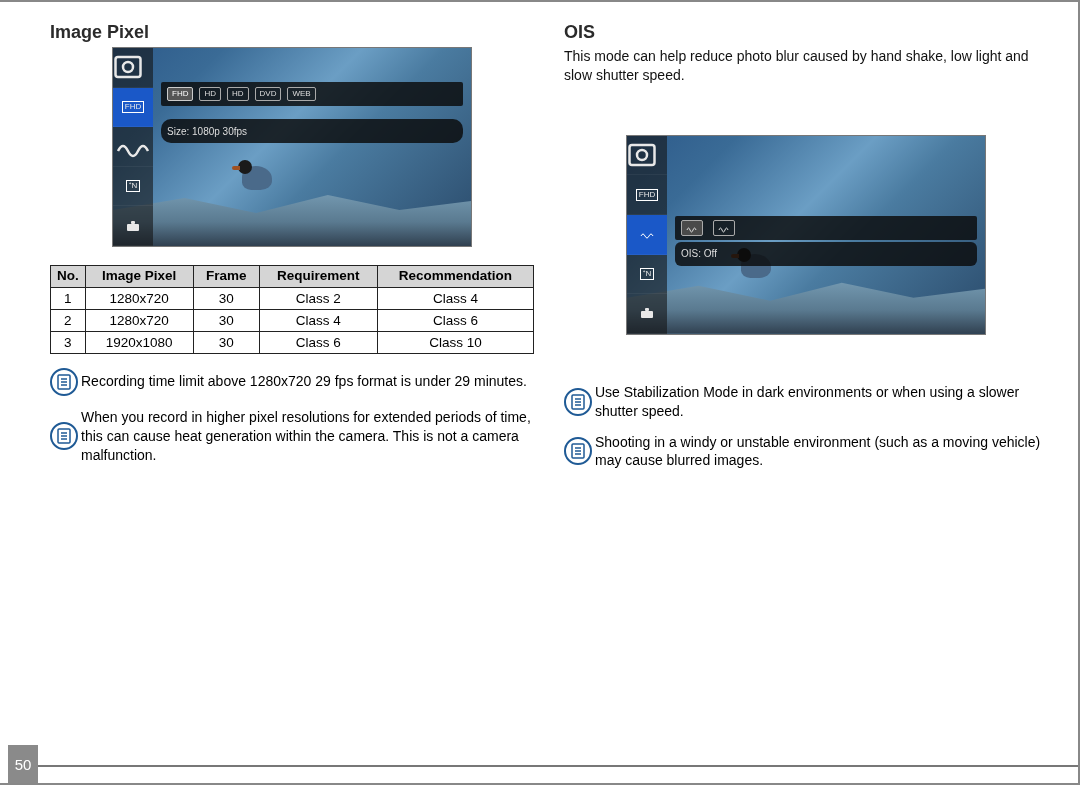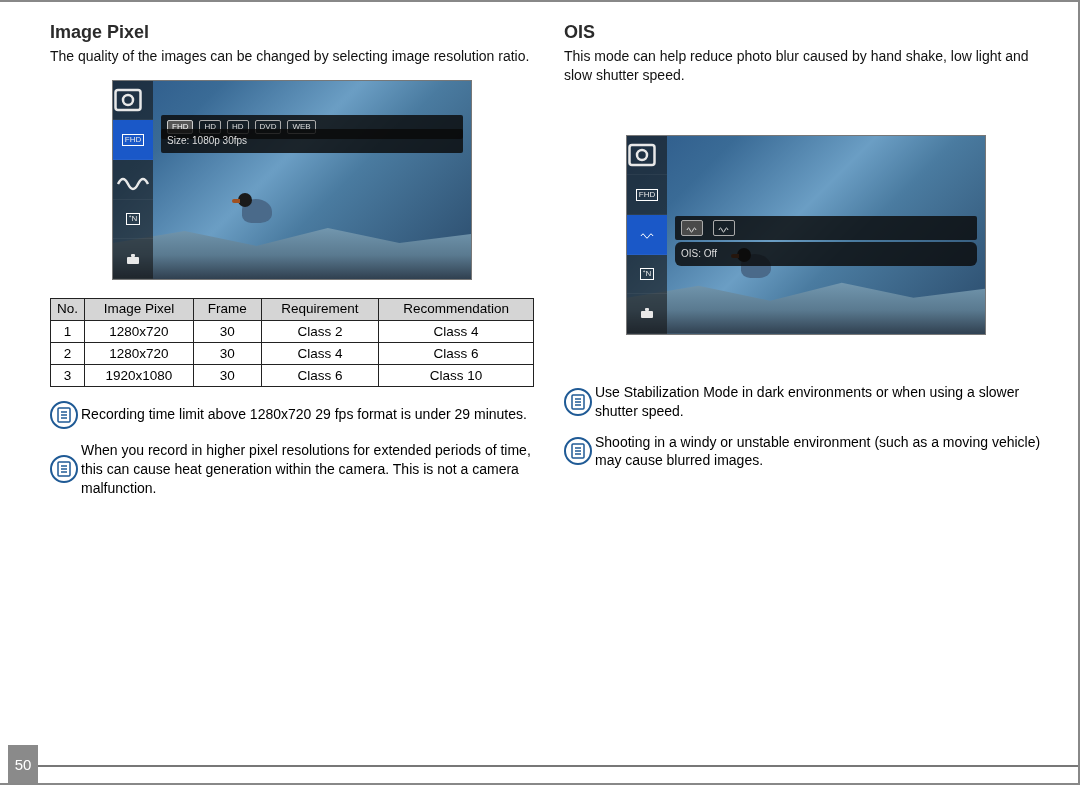--- a/index.html
+++ b/index.html
@@ -83,21 +83,21 @@
     border-radius: 2px;
     display: flex; align-items: center;
     padding: 0 6px;
   }
   .overlay-bar.opts { top: 34px; gap: 6px; }
   .overlay-bar.opts .opt {
     border: 1px solid #aaa; font-size: 8px; color: #ddd; padding: 0 4px; line-height: 12px;
     border-radius: 2px; font-family: Arial, sans-serif;
   }
   .overlay-bar.opts .opt.sel { background: #555; color: #fff; border-color: #ccc; }
-  .overlay-bar.label { top: 48px; }
+  .overlay-bar.label { top: 71px; border-radius: 10px; }
   .overlay-bar.label span { font-size: 10px; color: #ddd; }
 
   .overlay-bar.ois-opts { top: 80px; gap: 10px; }
   .overlay-bar.ois-opts .oicn {
     width: 22px; height: 16px; border: 1px solid #aaa; border-radius: 2px;
     display: flex; align-items: center; justify-content: center;
   }
   .overlay-bar.ois-opts .oicn.sel { background: #4a4a4a; }
   .overlay-bar.ois-opts .oicn svg { width: 14px; height: 10px; stroke: #ddd; fill: none; stroke-width: 1; }
   .overlay-bar.ois-label { top: 106px; border-radius: 6px; }
@@ -109,21 +109,21 @@
     border-collapse: collapse;
     font-size: 13.5px;
     margin-bottom: 14px;
   }
   table.req th, table.req td {
     border: 1px solid #222;
     padding: 3px 6px;
     text-align: center;
     font-weight: 400;
   }
-  table.req th { background: #d5d5d5; font-weight: 400; line-height: 1.1; }
+  table.req th { background: #d5d5d5; font-weight: 700; line-height: 1.1; }
   table.req td.num { width: 32px; }
 
   
   .note-row {
     display: flex; gap: 3px; align-items: center;
     margin-bottom: 12px;
   }
   .note-row .note-icon {
     flex: 0 0 28px; width: 28px; height: 28px;
     border: 2px solid #1f5a95; border-radius: 50%;
@@ -150,21 +150,20 @@
 </style>
 </head>
 <body>
 
 <div class="outer">
   <div class="page">
     <div class="content">
 
       <div class="col">
         <h2 class="section-title">Image Pixel</h2>
-        <p class="body">The quality of the images can be changed by selecting image resolution ratio.</p>
 
         <div class="camera-shot">
           <div class="rock-fg"></div>
           <div class="bird">
             <div class="body"></div>
               <div class="head"></div>
               <div class="beak"></div>
           </div>
           <div class="side-icons">
             <div class="ico">

